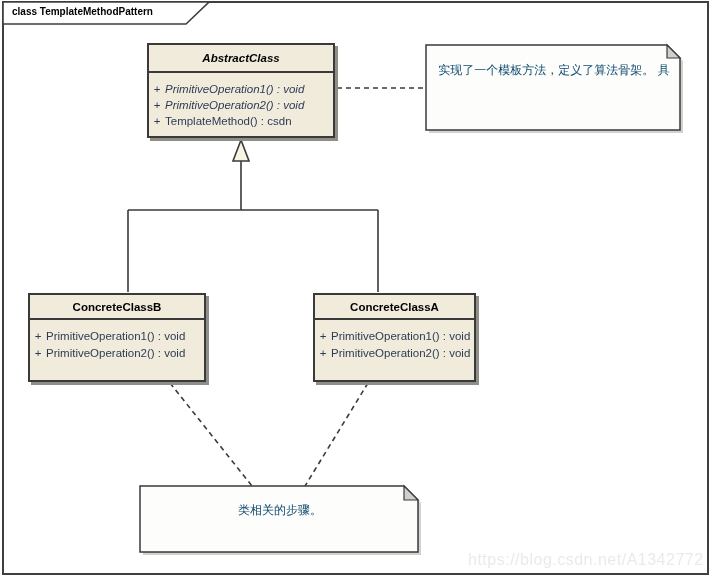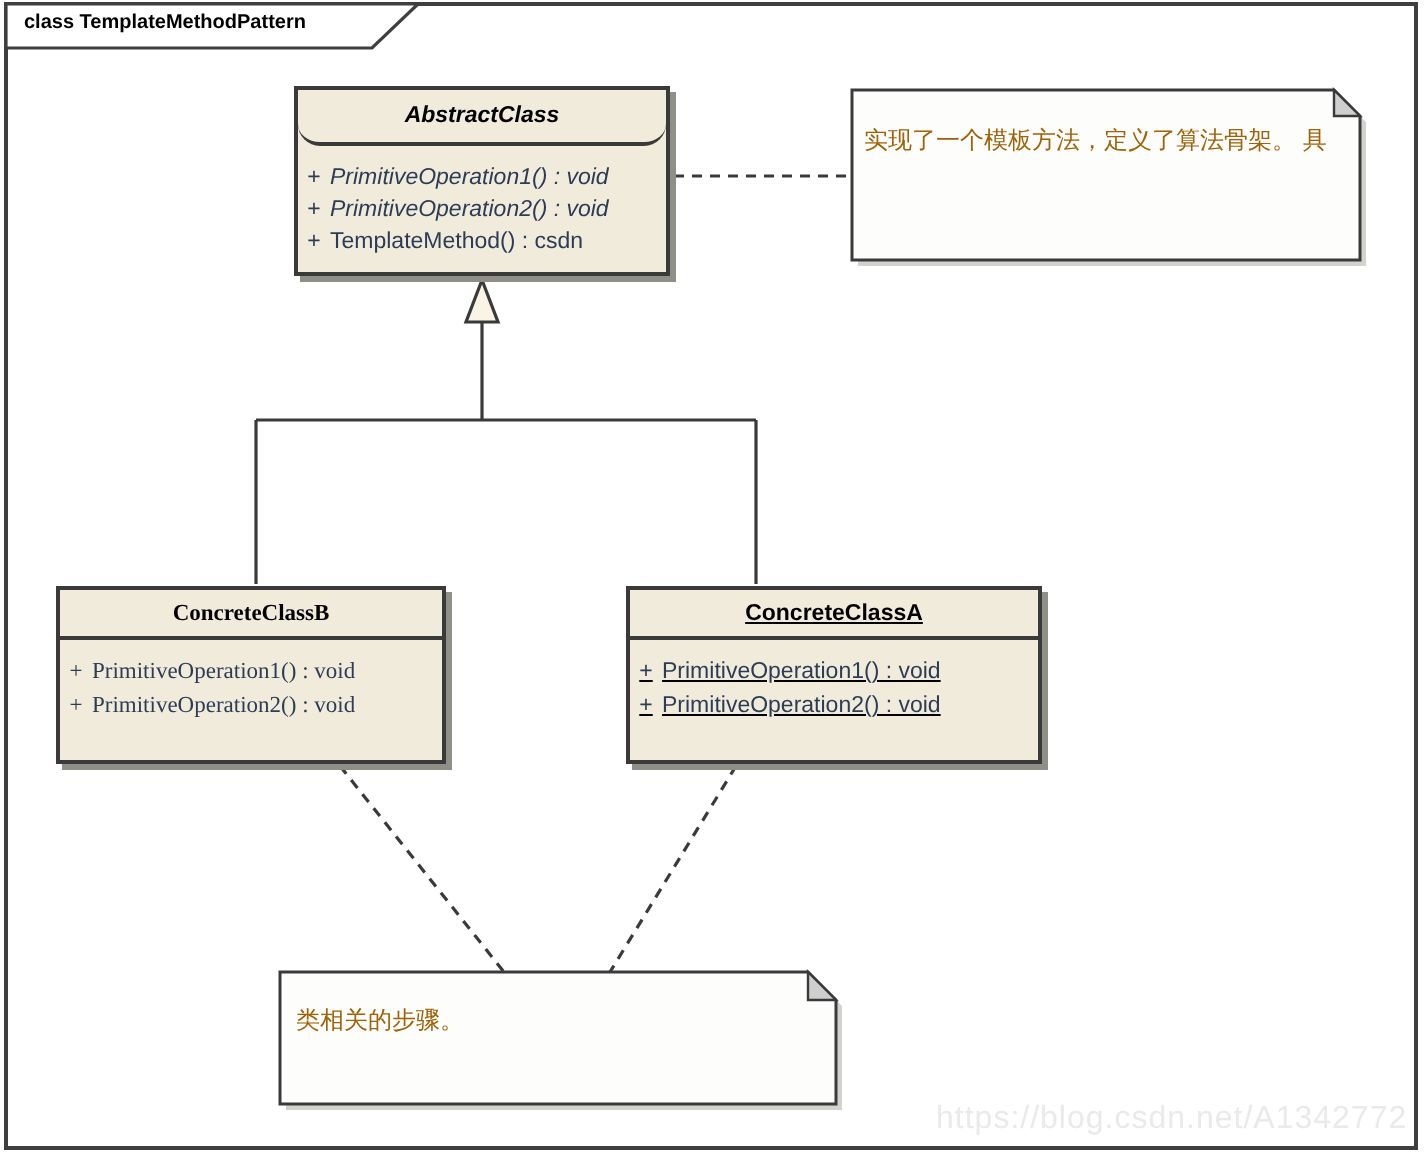--- a/index.html
+++ b/index.html
@@ -11,28 +11,28 @@
   .frame-tab-label{position:absolute;left:12px;top:6px;font-size:10px;font-weight:bold;
          color:#000;white-space:nowrap;z-index:5;}
   
   svg.shapes{position:absolute;left:0;top:0;z-index:2;}
   
   .uml-class{position:absolute;background:#f1ebdc;border:2px solid #3a3a3a;box-sizing:border-box;
          box-shadow:3px 3px 0 #908f87;z-index:3;}
   .uml-class .title{display:flex;align-items:center;justify-content:center;
          border-bottom:2px solid #3a3a3a;box-sizing:border-box;
          font-weight:bold;font-size:11.5px;color:#000;}
-  .uml-class .title.italic{font-style:italic;border-radius:11px;}
+  .uml-class .title.italic{font-style:italic;}
   .uml-class .methods{padding-top:8px;}
   .mrow{display:flex;line-height:16px;font-size:11.5px;color:#2d3c55;white-space:nowrap;}
   .mrow .vis{width:16px;text-align:center;flex:0 0 16px;}
   .mrow .sig{}
   .sig.italic{font-style:italic;}
   
-  .note-text{position:absolute;z-index:4;font-size:12px;color:#a16207;line-height:18px;}
+  .note-text{position:absolute;z-index:4;font-size:12px;color:#0c4a6e;line-height:18px;text-align:center;}
   .note-text span{display:block;white-space:nowrap;}
   
   .watermark{position:absolute;left:468px;top:551px;font-size:16px;color:#eaeaea;
          letter-spacing:0.5px;z-index:6;white-space:nowrap;}
 </style>
 </head>
 <body>
 
 <div id="stage">
 
@@ -72,35 +72,35 @@
         <span class="vis">+</span>
         <span class="sig italic">PrimitiveOperation2() : void</span>
       </div>
       <div class="mrow">
         <span class="vis">+</span>
         <span class="sig">TemplateMethod() : csdn</span>
       </div>
     </div>
   </div>
 
-  <div class="uml-class" style="left:28px;top:293px;width:195px;height:89px;font-family:Liberation Serif, serif;">
+  <div class="uml-class" style="left:28px;top:293px;width:178px;height:89px;">
     <div class="title" style="height:25px;">ConcreteClassB</div>
     <div class="methods" style="line-height:17px;">
       <div class="mrow" style="line-height:17px;">
         <span class="vis">+</span>
         <span class="sig">PrimitiveOperation1() : void</span>
       </div>
       <div class="mrow" style="line-height:17px;">
         <span class="vis">+</span>
         <span class="sig">PrimitiveOperation2() : void</span>
       </div>
     </div>
   </div>
 
-  <div class="uml-class" style="left:313px;top:293px;width:208px;height:89px;text-decoration:underline;">
+  <div class="uml-class" style="left:313px;top:293px;width:163px;height:89px;">
     <div class="title" style="height:25px;">ConcreteClassA</div>
     <div class="methods">
       <div class="mrow" style="line-height:17px;">
         <span class="vis">+</span>
         <span class="sig">PrimitiveOperation1() : void</span>
       </div>
       <div class="mrow" style="line-height:17px;">
         <span class="vis">+</span>
         <span class="sig">PrimitiveOperation2() : void</span>
       </div>

